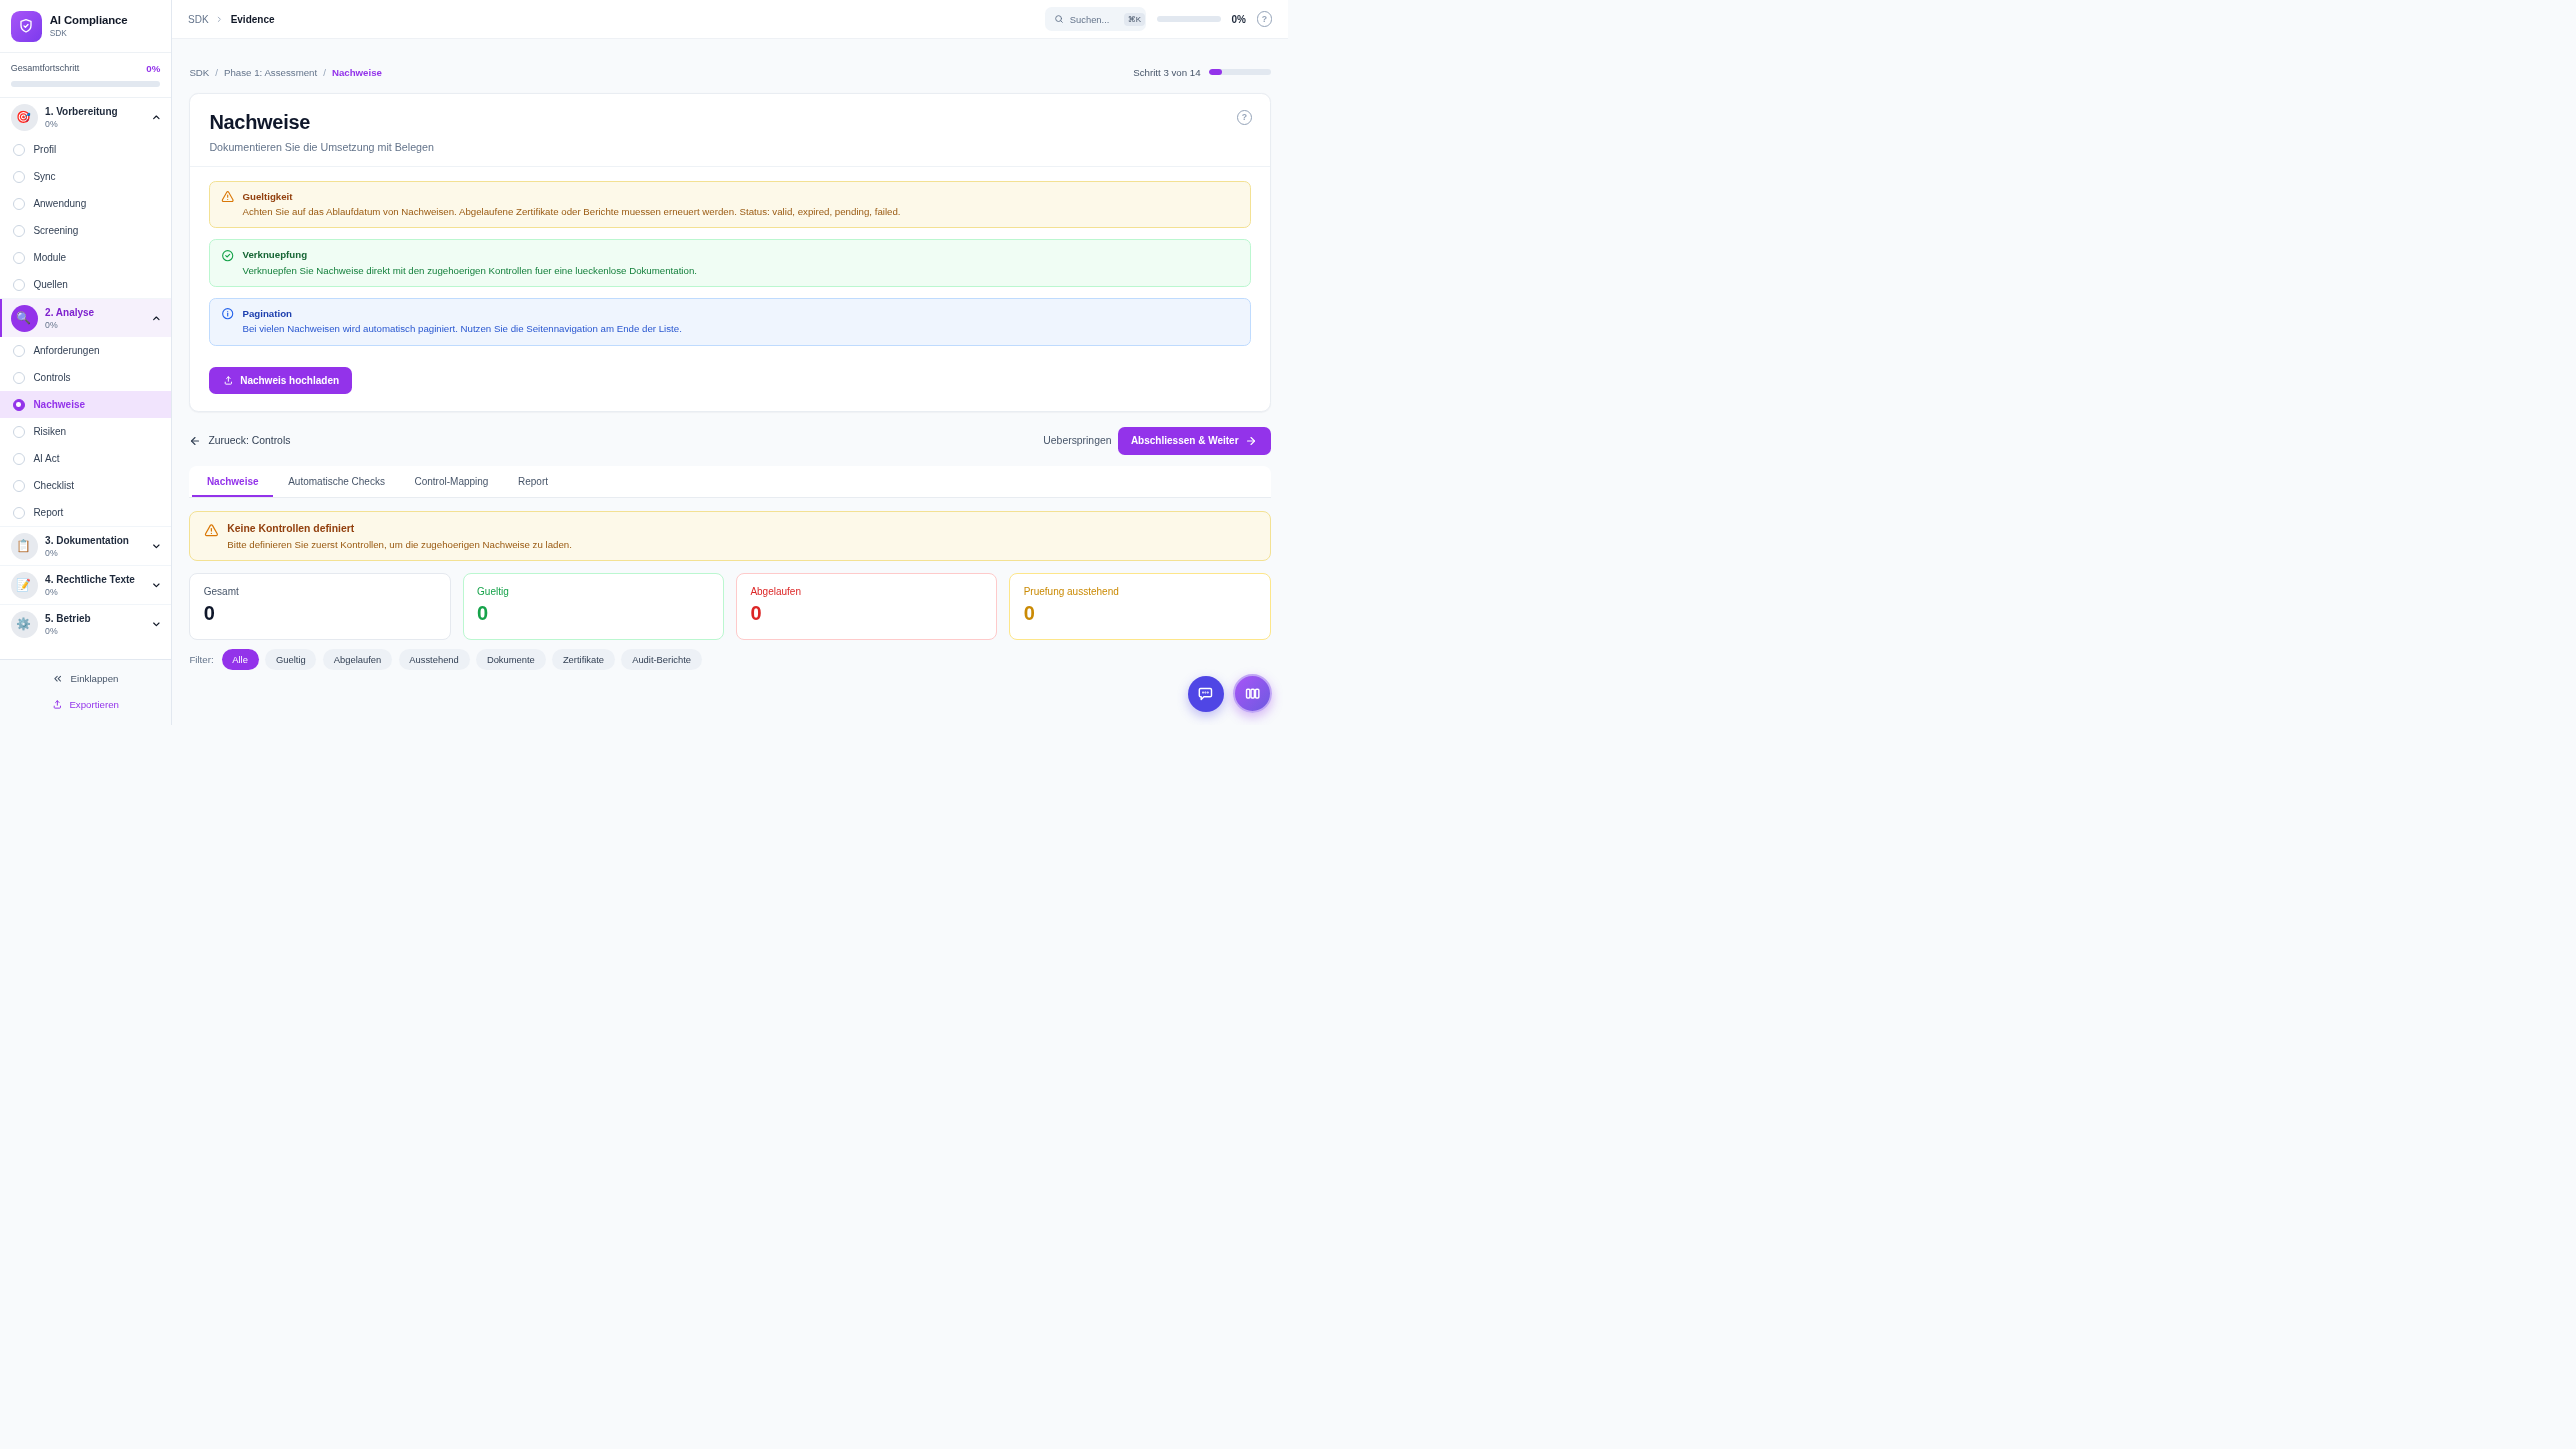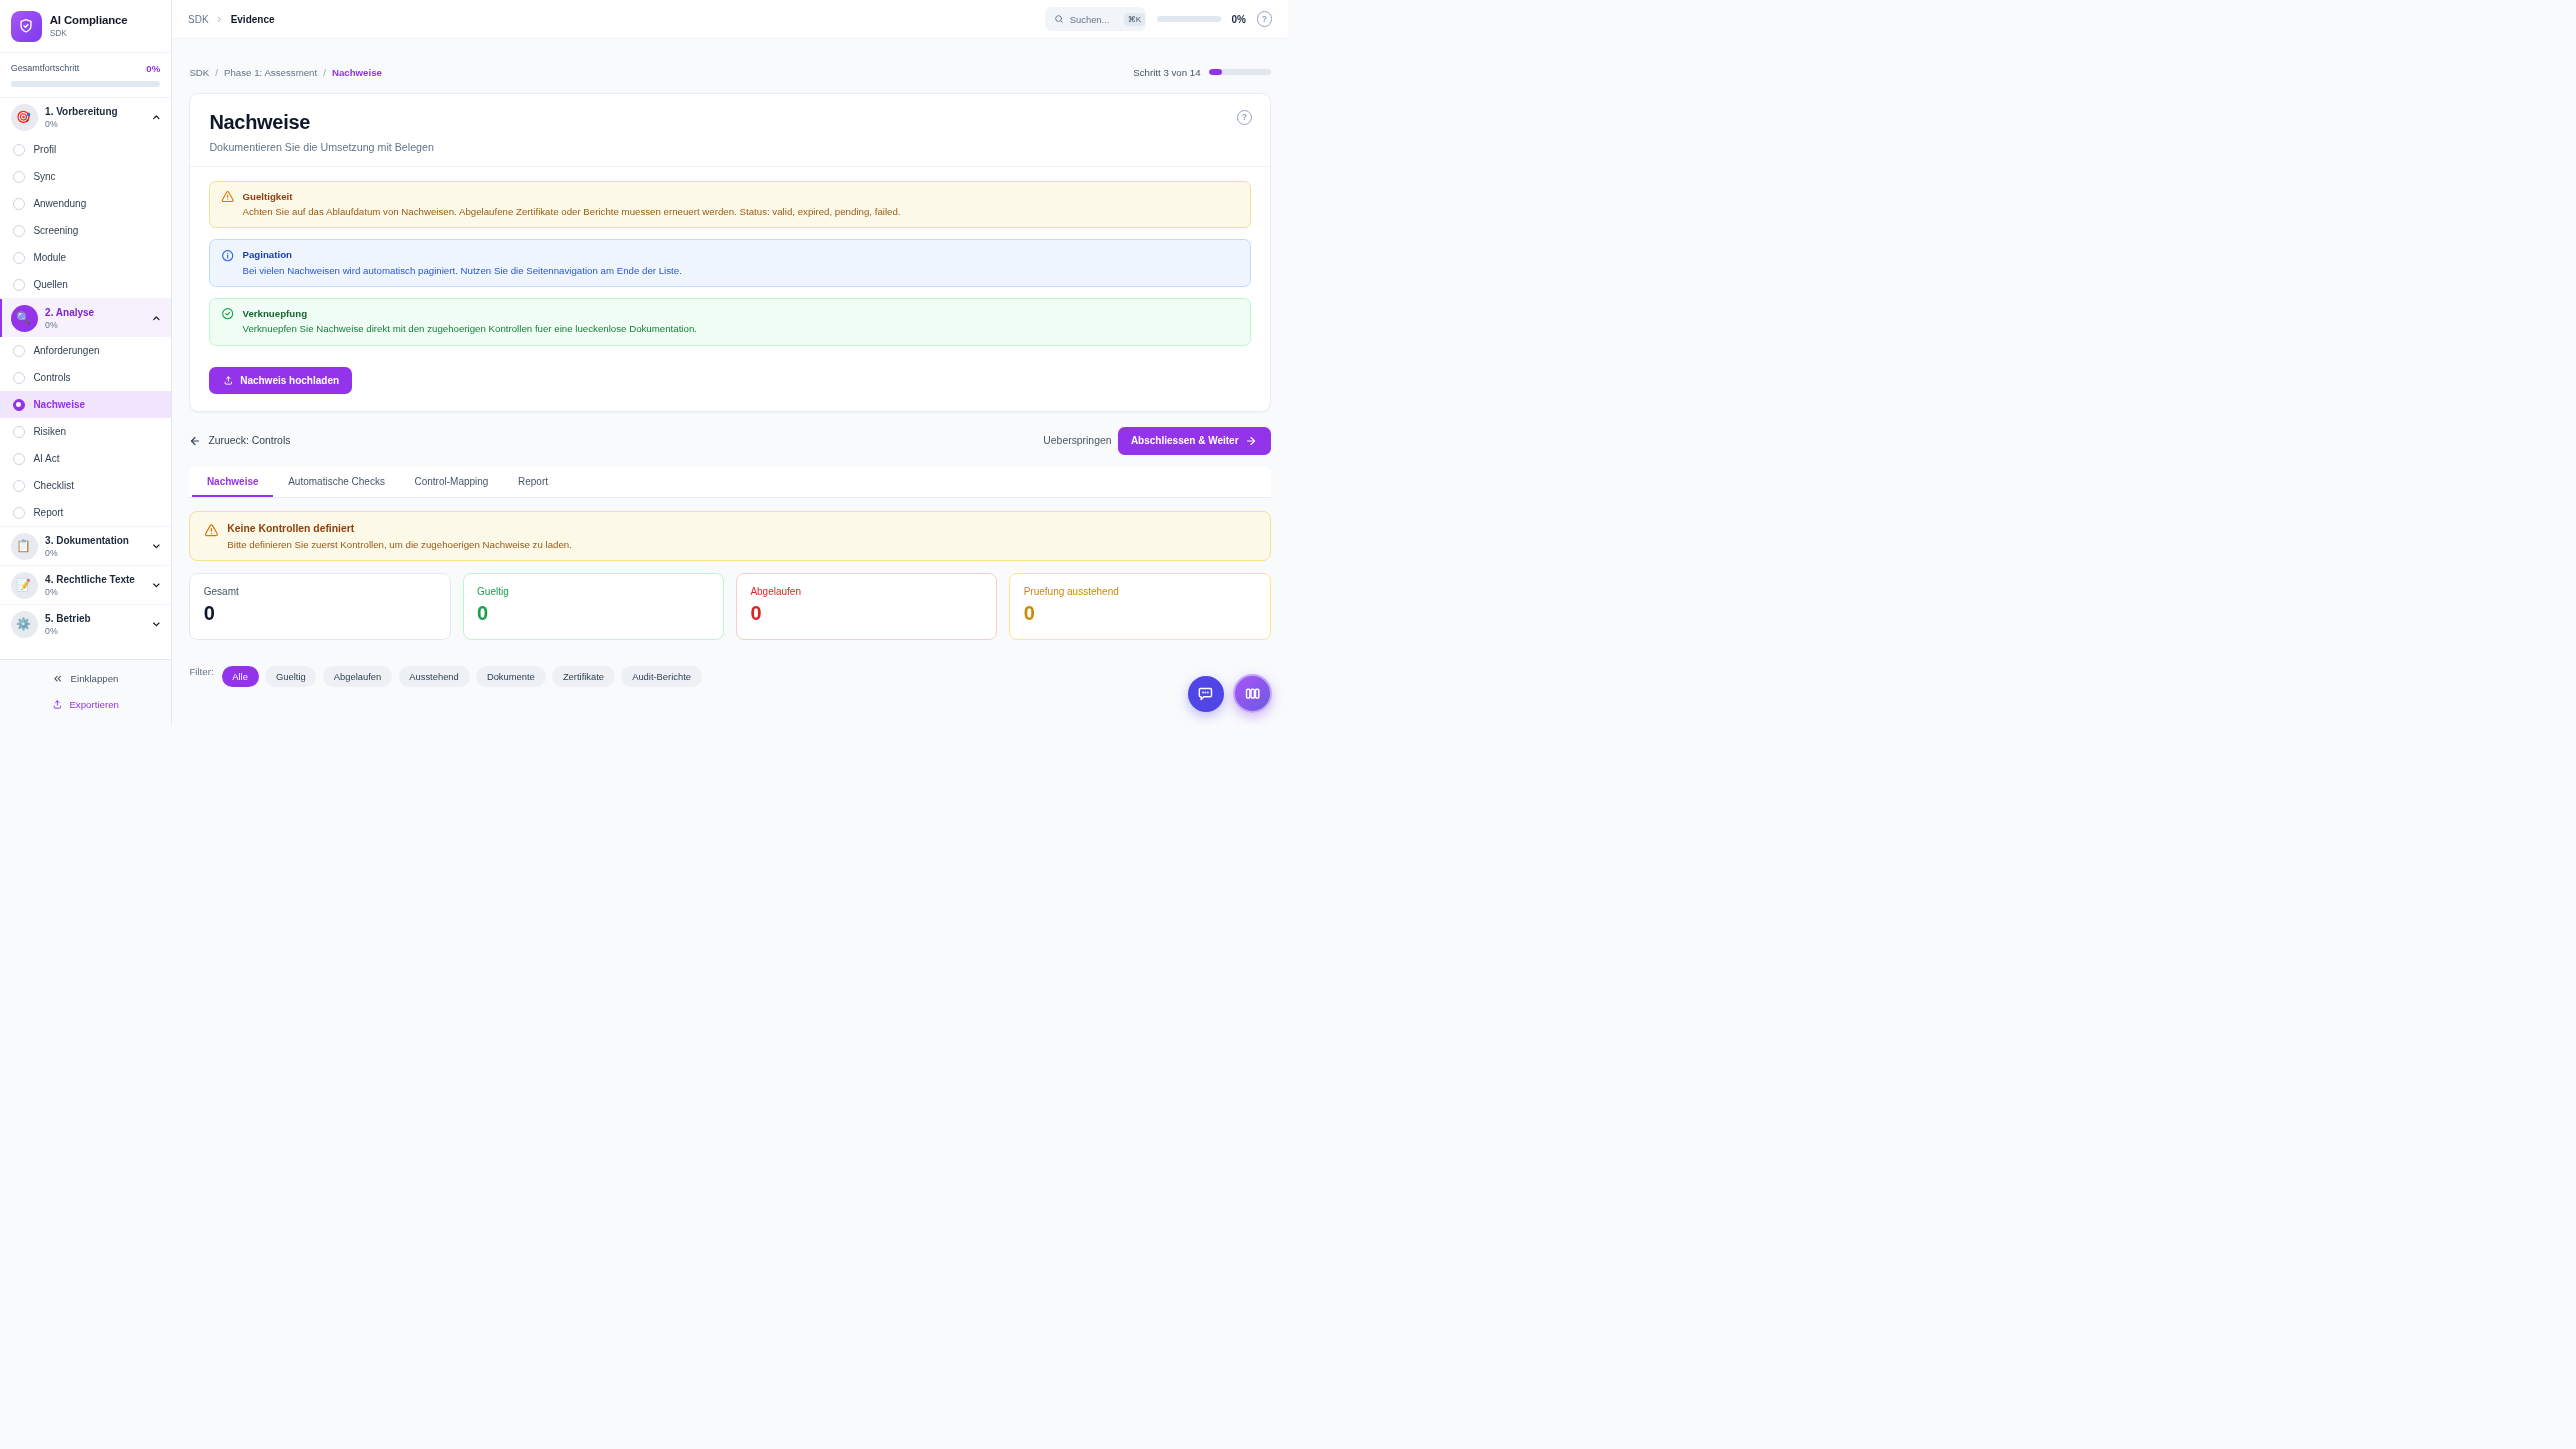--- a/index.html
+++ b/index.html
@@ -120,21 +120,21 @@
   .warnbox .w-text { font-size:9.7px; color:#9a5b13; margin-top:4.7px; }
 
   .stats { margin-top:12px; display:grid; grid-template-columns:repeat(4,1fr); gap:12px; }
   .stat { background:#fff; border:0.7px solid #e5e9ef; border-radius:8px; padding:11.4px 13.4px 14.8px; }
   .stat .s-label { font-size:10px; color:#475569; }
   .stat .s-value { font-size:20px; font-weight:bold; margin-top:4.7px; color:#0f172a; }
   .stat.green { border-color:#bbf7d0; } .stat.green .s-label,.stat.green .s-value { color:#16a34a; }
   .stat.red { border-color:#fecaca; } .stat.red .s-label,.stat.red .s-value { color:#dc2626; }
   .stat.amber { border-color:#fde68a; } .stat.amber .s-label,.stat.amber .s-value { color:#ca8a04; }
 
-  .filterrow { margin-top:26px; display:flex; align-items:flex-start; gap:6.7px; }
+  .filterrow { margin-top:9px; display:flex; align-items:center; gap:6.7px; }
   .filter-label { font-size:9.7px; color:var(--muted); margin-right:1.3px; }
   .pill { padding:4.7px 10.7px; border-radius:66px; background:#edf1f6; color:#334155; font-size:9.4px; cursor:pointer; }
   .pill.active { background:var(--accent); color:#fff; }
 
   .fabs { position:absolute; right:16px; bottom:12px; display:flex; align-items:center; gap:9.4px; }
   .fab { width:36px; height:36px; border-radius:50%; display:flex; align-items:center; justify-content:center; cursor:pointer; box-shadow:0 4px 10.7px rgba(79,70,229,.35); }
   .fab.chat { background:#4f46e5; }
   .fab.layout { width:39px; height:39px; background:linear-gradient(135deg,#a855f7,#6d5ae0); border:2px solid #c1a6f5; box-shadow:0 4px 10.7px rgba(147,51,234,.35); }
 </style>
 </head>
@@ -384,47 +384,47 @@
                 <path d="M12 9v4"></path>
                 <path d="M12 17h.01"></path>
               </svg>
             </span>
           <div>
             <div class="a-title">Gueltigkeit</div>
             <div class="a-text">Achten Sie auf das Ablaufdatum von Nachweisen. Abgelaufene Zertifikate oder Berichte muessen erneuert werden. Status: valid, expired, pending, failed.</div>
           </div>
         </div>
 
+        <div class="alert success">
+          <span class="aicon">
+              <svg width="13.4" height="13.4" viewBox="0 0 24 24" fill="none" stroke="#16a34a" stroke-width="2" stroke-linecap="round" stroke-linejoin="round">
+                <circle cx="12" cy="12" r="9"></circle>
+                <path d="m8.5 12 2.3 2.3 4.7-4.6"></path>
+              </svg>
+            </span>
+          <div>
+            <div class="a-title">Verknuepfung</div>
+            <div class="a-text">Verknuepfen Sie Nachweise direkt mit den zugehoerigen Kontrollen fuer eine lueckenlose Dokumentation.</div>
+          </div>
+        </div>
+
         <div class="alert info">
           <span class="aicon">
               <svg width="13.4" height="13.4" viewBox="0 0 24 24" fill="none" stroke="#2563eb" stroke-width="2" stroke-linecap="round" stroke-linejoin="round">
                 <circle cx="12" cy="12" r="9"></circle>
                 <path d="M12 11v5"></path>
                 <path d="M12 8h.01"></path>
               </svg>
             </span>
           <div>
             <div class="a-title">Pagination</div>
             <div class="a-text">Bei vielen Nachweisen wird automatisch paginiert. Nutzen Sie die Seitennavigation am Ende der Liste.</div>
           </div>
         </div>
 
-        <div class="alert success">
-          <span class="aicon">
-              <svg width="13.4" height="13.4" viewBox="0 0 24 24" fill="none" stroke="#16a34a" stroke-width="2" stroke-linecap="round" stroke-linejoin="round">
-                <circle cx="12" cy="12" r="9"></circle>
-                <path d="m8.5 12 2.3 2.3 4.7-4.6"></path>
-              </svg>
-            </span>
-          <div>
-            <div class="a-title">Verknuepfung</div>
-            <div class="a-text">Verknuepfen Sie Nachweise direkt mit den zugehoerigen Kontrollen fuer eine lueckenlose Dokumentation.</div>
-          </div>
-        </div>
-
         <button class="btn primary upload-btn">
           <span>
               <svg width="10.7" height="10.7" viewBox="0 0 24 24" fill="none" stroke="#fff" stroke-width="2.2" stroke-linecap="round" stroke-linejoin="round">
                 <path d="M12 14V4"></path>
                 <path d="m8 8 4-4 4 4"></path>
                 <path d="M5 16v3a1.5 1.5 0 0 0 1.5 1.5h11A1.5 1.5 0 0 0 19 19v-3"></path>
               </svg>
             </span>
           <span>Nachweis hochladen</span>
         </button>

